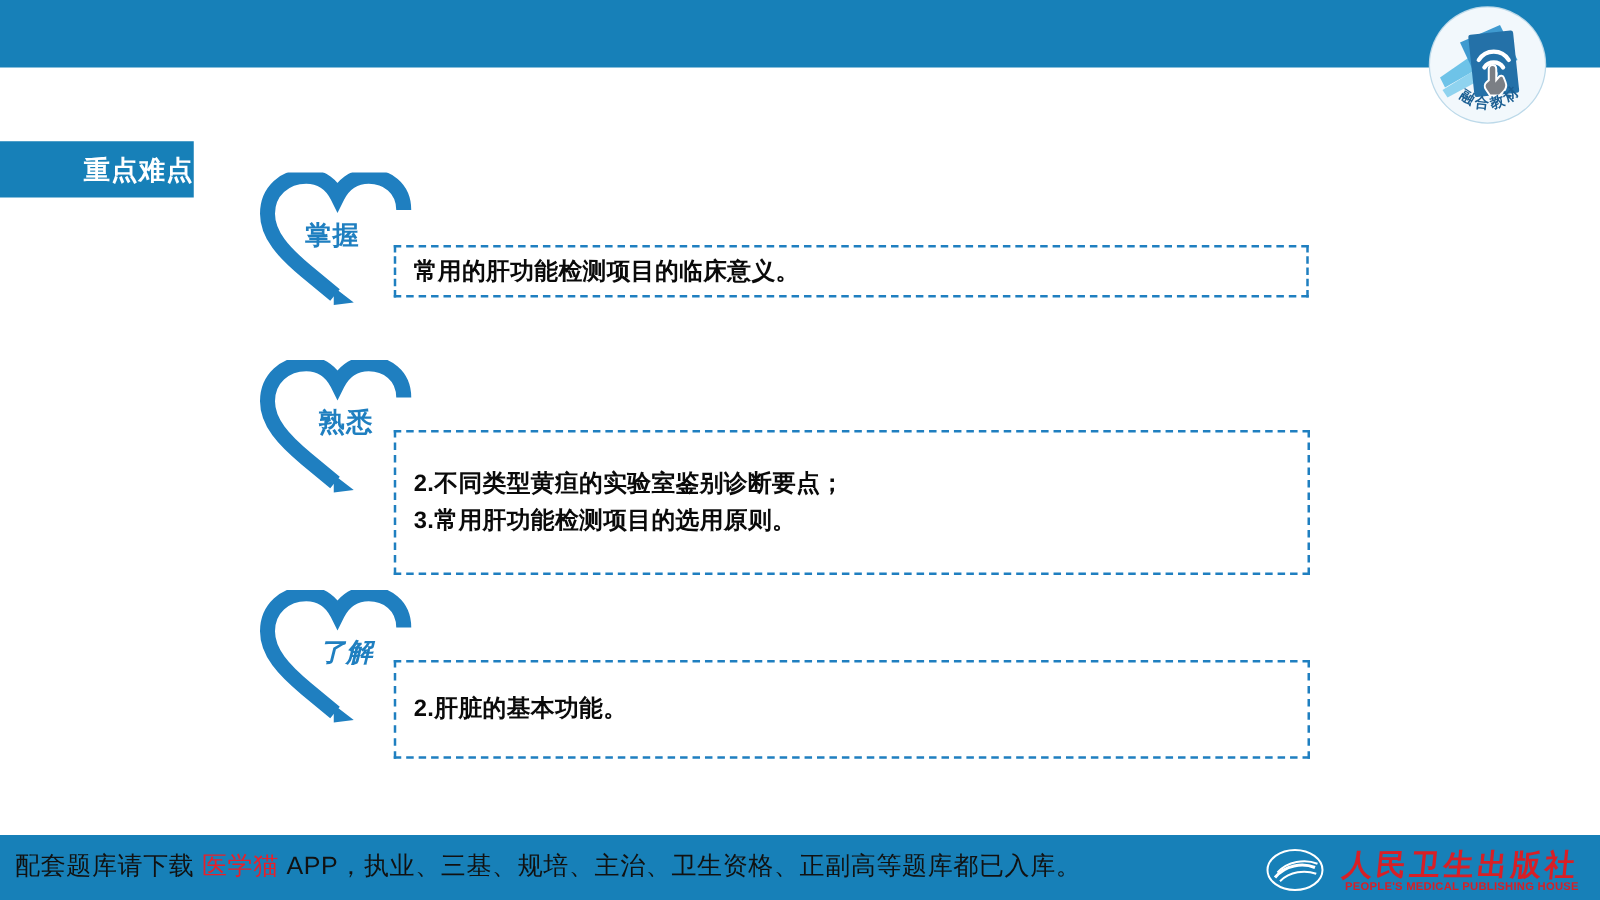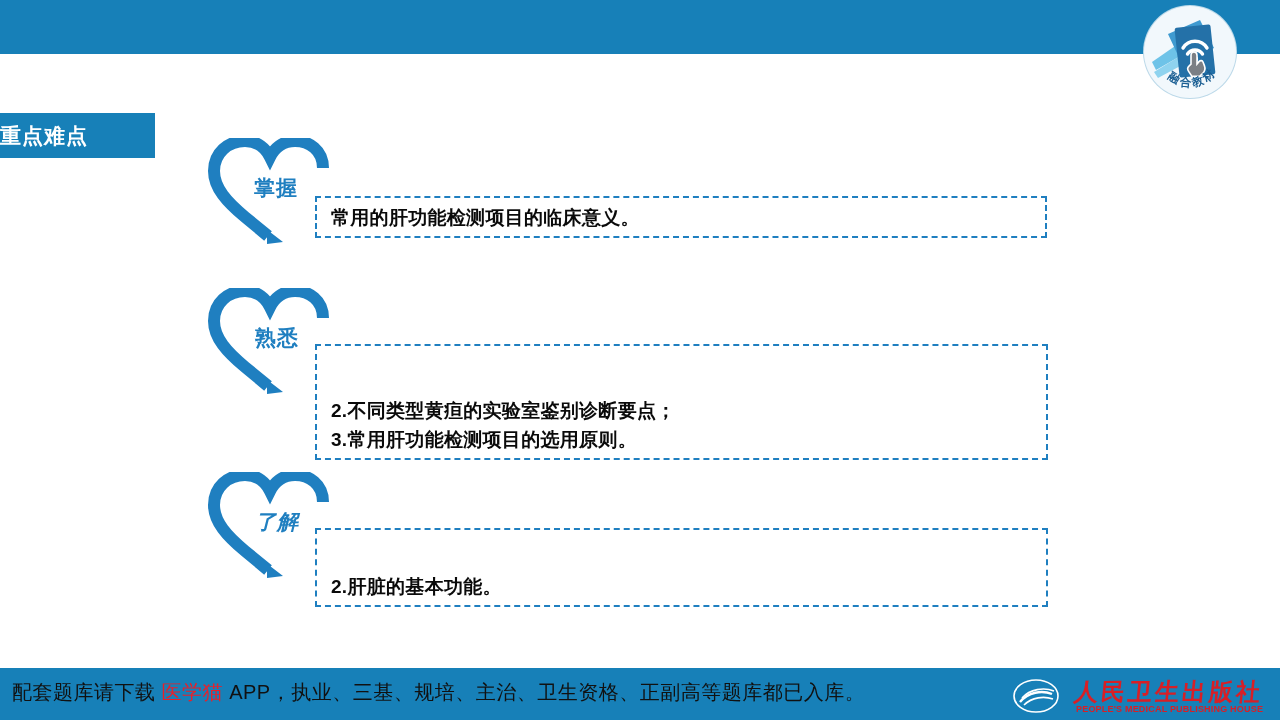--- a/index.html
+++ b/index.html
@@ -46,21 +46,21 @@
   .badge-svg { position: absolute; left: 0; top: 0; }
 
   
   .section-tab {
     position: absolute;
     left: 0; top: 113px;
     width: 155px; height: 45px;
     background: #1780b8;
     display: flex;
     align-items: center;
-    justify-content: flex-start;
+    justify-content: flex-end;
   }
   .section-tab-label {
     color: #ffffff;
     font-size: 21px;
     font-weight: bold;
     letter-spacing: 1px;
   }
 
   
   .group { position: absolute; }
@@ -82,36 +82,36 @@
     white-space: nowrap;
     z-index: 3;
   }
 
   .dashed-box {
     position: absolute;
     border: 2px dashed #1f7fc0;
     background: transparent;
     display: flex;
     flex-direction: column;
-    justify-content: flex-end;
+    justify-content: center;
     padding: 4px 14px;
     z-index: 2;
   }
   .dashed-box .line {
     color: #0a0a0a;
     font-size: 19px;
     font-weight: bold;
     line-height: 29px;
     white-space: nowrap;
     letter-spacing: 0.3px;
   }
 
   
   #group-1 { left: 205px; top: 138px; }
-  #group-1 .heart-label { left: 49px; top: 36px; text-align: center; }
+  #group-1 .heart-label { left: 39px; top: 36px; text-align: center; }
   #group-1 .dashed-box { left: 110px; top: 58px; width: 732px; height: 42px; }
 
   
   #group-2 { left: 205px; top: 288px; }
   #group-2 .heart-label { left: 50px; top: 36px; }
   #group-2 .dashed-box { left: 110px; top: 56px; width: 733px; height: 116px; }
 
   
   #group-3 { left: 205px; top: 472px; }
   #group-3 .heart-label { left: 50px; top: 36px; font-style: italic; }

